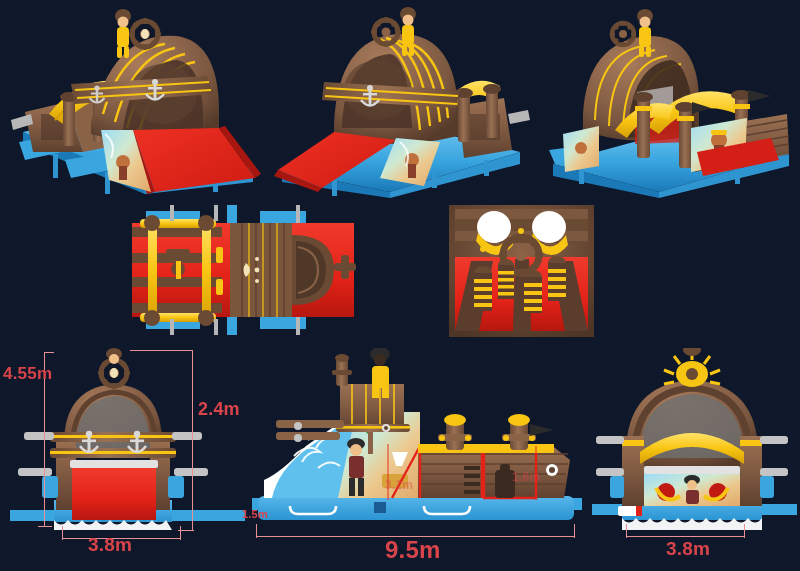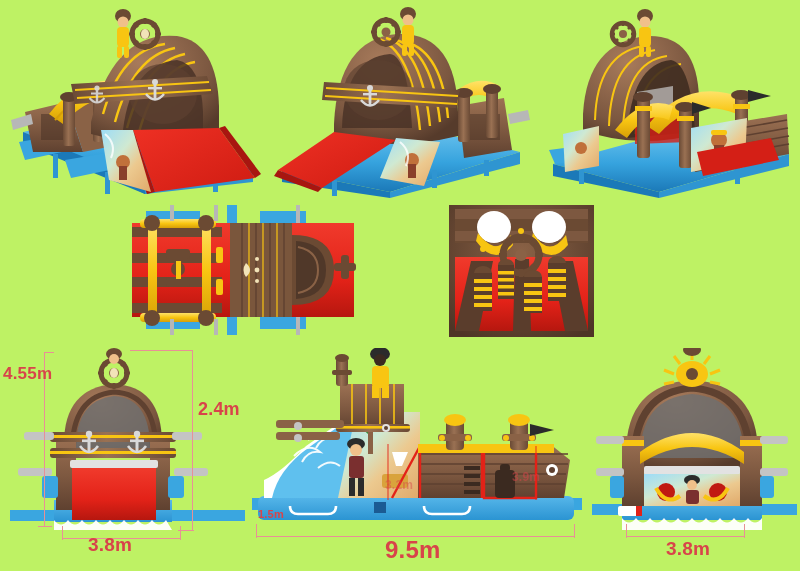--- a/index.html
+++ b/index.html
@@ -3,21 +3,21 @@
 <meta charset="utf-8">
 <title>Pirate Ship Inflatable — Spec Sheet</title>
 <style>
   * { box-sizing: border-box; margin: 0; padding: 0; }
   html, body {
     width: 800px; height: 571px;
     background: #ffffff;
     font-family: "Liberation Sans", sans-serif;
     overflow: hidden;
   }
-  #sheet { position: relative; width: 800px; height: 571px; background: #bef264; }
+  #sheet { position: relative; width: 800px; height: 571px; background: #0f172a; }
 
   .view { position: absolute; }
   .dimlabel {
     position: absolute;
     color: #d8444a;
     font-family: "Liberation Sans", sans-serif;
     font-weight: 700;
     white-space: nowrap;
     letter-spacing: .2px;
   }
@@ -761,23 +761,23 @@
         <line x1="136" y1="96" x2="136" y2="152"></line>
         <line x1="284" y1="98" x2="284" y2="152"></line>
       </g>
     </svg>
 
     <div class="dimline h" style="left:4px;top:188px;width:318px;"></div>
     <div class="tick" style="left:4px;top:176px;height:14px;"></div>
     <div class="tick" style="left:322px;top:176px;height:14px;"></div>
   </div>
 
-  <div class="dimlabel" style="left:258px;top:508px;font-size:11px;">1.5m</div>
+  <div class="dimlabel" style="left:242px;top:508px;font-size:11px;">1.5m</div>
   <div class="dimlabel" style="left:385px;top:478px;font-size:12px;opacity:.45;">3.2m</div>
-  <div class="dimlabel" style="left:512px;top:470px;font-size:12px;opacity:.5;">3.9m</div>
+  <div class="dimlabel" style="left:512px;top:470px;font-size:12px;opacity:.5;">1.6m</div>
   <div class="dimlabel" style="left:385px;top:536px;font-size:24px;">9.5m</div>
 
   <div class="view" style="left:592px;top:348px;width:205px;height:212px;">
     <svg class="render" width="205" height="212" viewBox="0 0 205 212">
       <rect x="0" y="156" width="205" height="11" fill="#3aa6e0"></rect>
       <rect x="30" y="150" width="140" height="22" fill="url(#gBlueFlat)"></rect>
       <g fill="#ffffff">
         <path d="M30,170 q7,9 14,0 q7,9 14,0 q7,9 14,0 q7,9 14,0 q7,9 14,0 q7,9 14,0 q7,9 14,0 q7,9 14,0 q7,9 14,0 q7,9 14,0 L170,182 L30,182 Z" opacity=".95"></path>
       </g>
 

